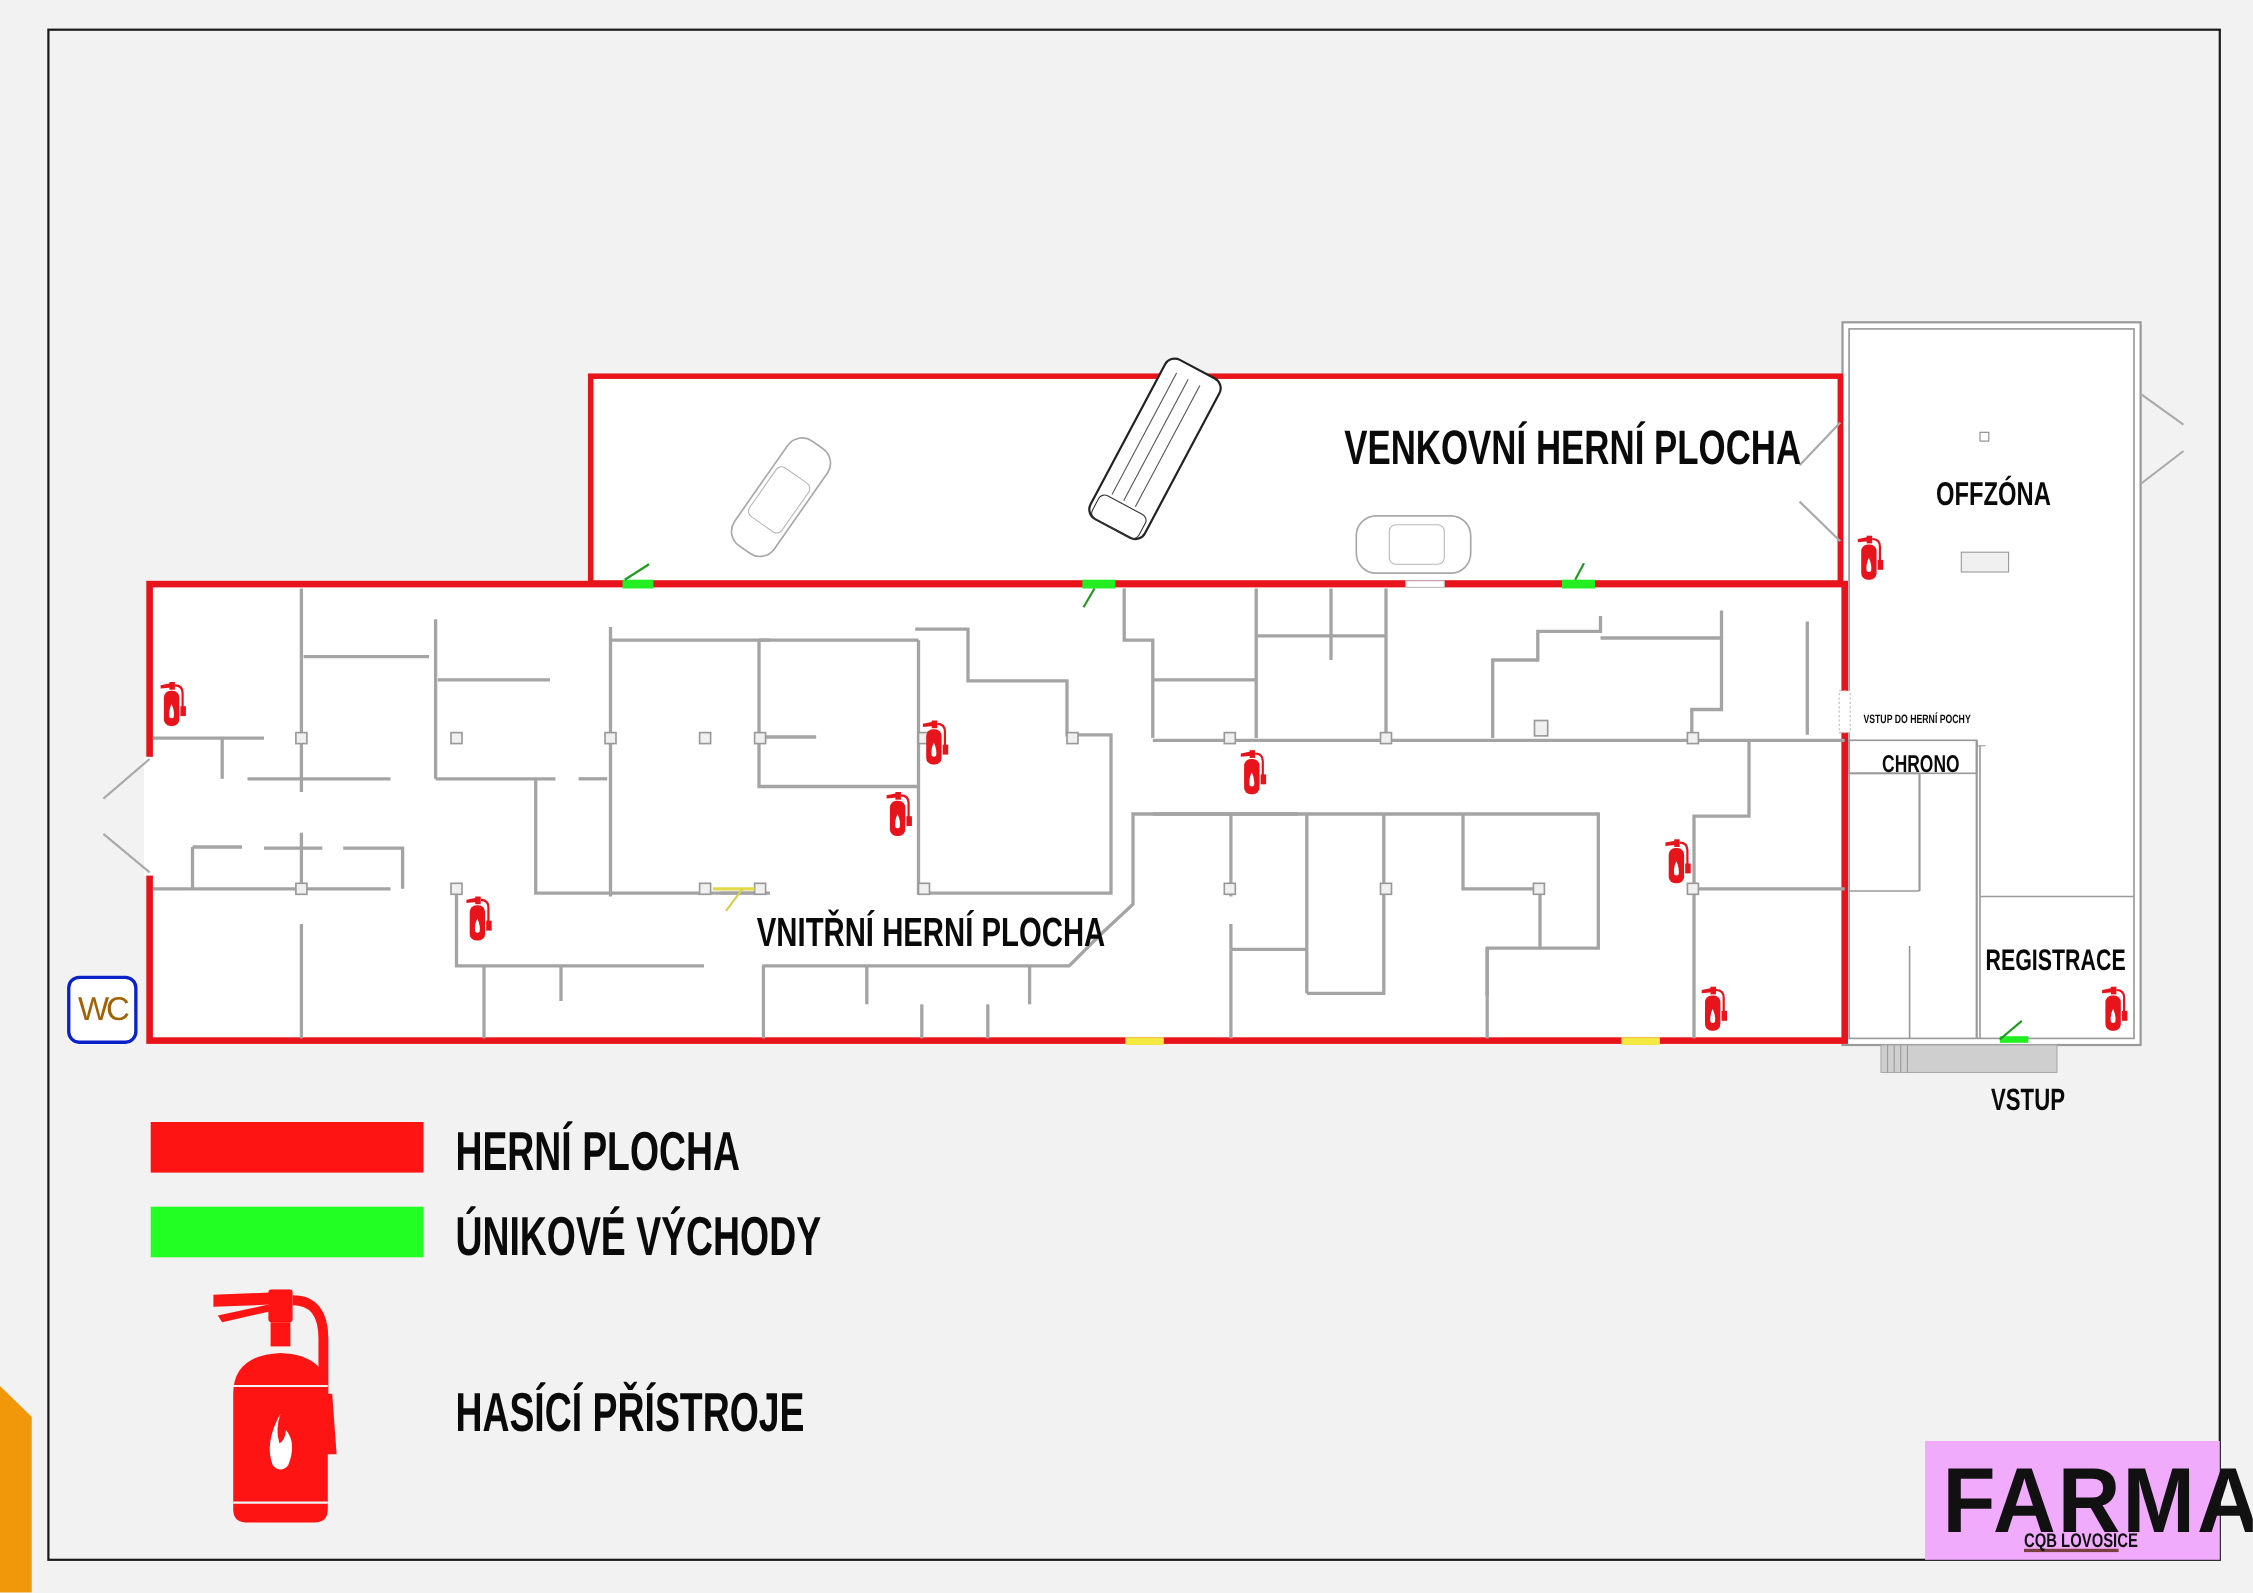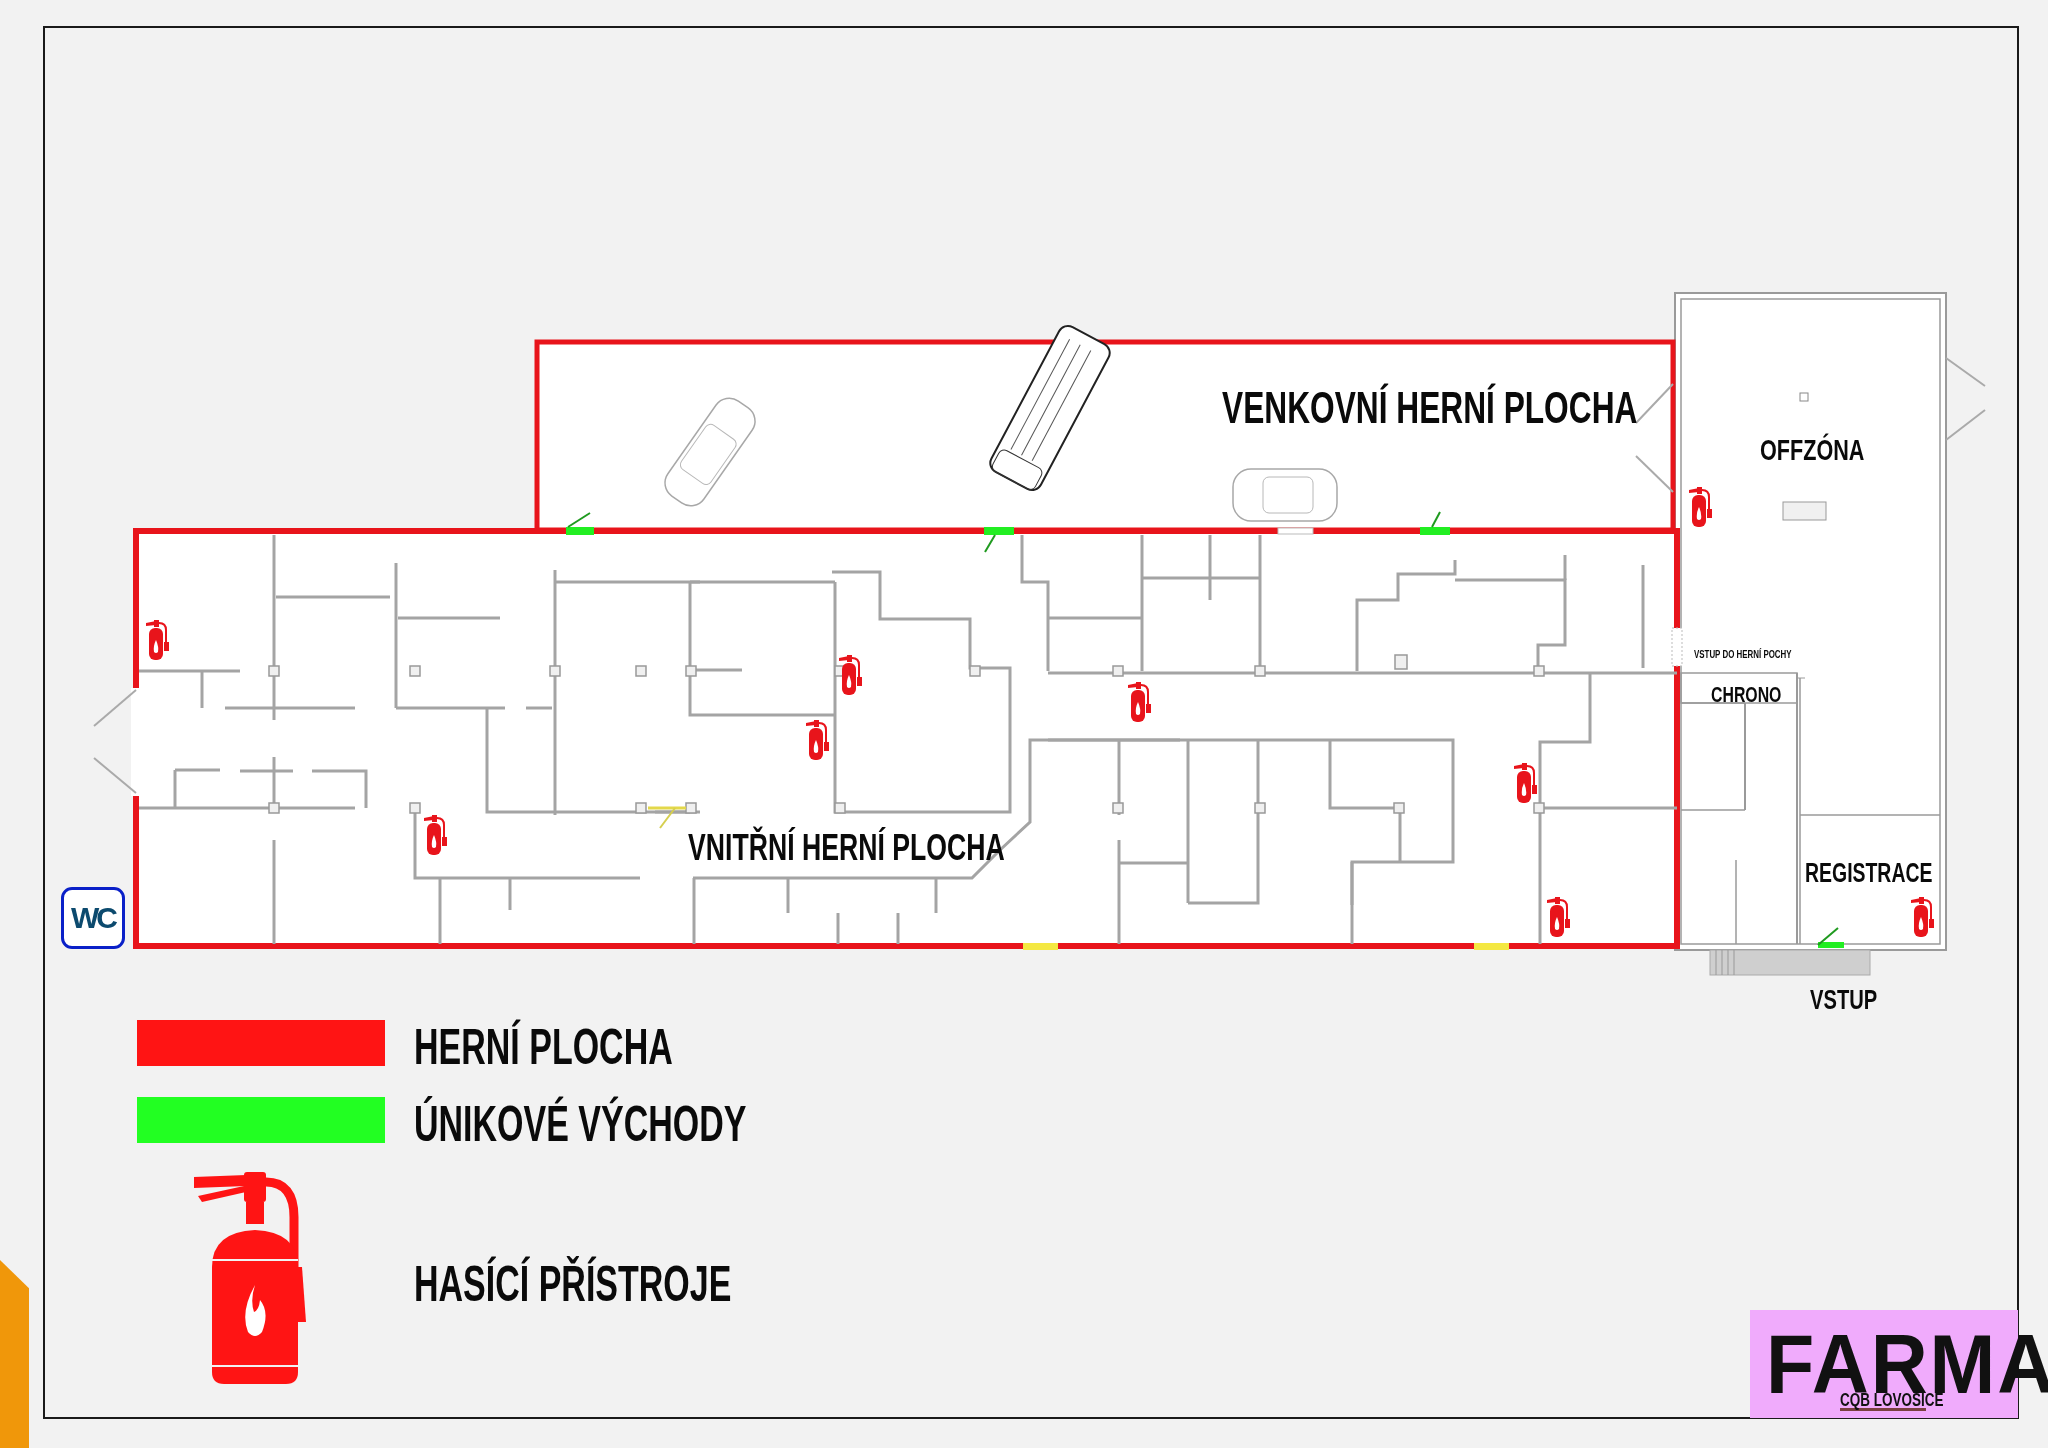--- a/index.html
+++ b/index.html
@@ -9,21 +9,21 @@
            border:2px solid #1a1a1a; box-sizing:border-box; }
   svg.plan { position:absolute; left:0; top:0; }
   .lbl { position:absolute; font-family:"Liberation Sans", sans-serif; font-weight:bold;
          color:#0a0a0a; white-space:nowrap; transform:scaleX(0.72); transform-origin:left top;
          letter-spacing:0px; }
   .legend-bar { position:absolute; left:137px; width:248px; height:46px; }
   .legend-text { position:absolute; left:414px; font-family:"Liberation Sans", sans-serif;
                  font-weight:bold; font-size:50px; color:#0a0a0a; white-space:nowrap;
                  transform:scaleX(0.68); transform-origin:left top; }
   .wc { position:absolute; left:61px; top:887px; width:64px; height:62px; border:3px solid #0a20c8;
-        border-radius:11px; box-sizing:border-box; background:#fff; color:#0c4a6e; font-weight:bold;
+        border-radius:11px; box-sizing:border-box; background:#fff; color:#a16207; font-weight:normal;
         font-size:30px; display:flex; align-items:center; justify-content:center;
         font-family:"Liberation Sans", sans-serif; letter-spacing:-3px; }
   .logo { position:absolute; left:1750px; top:1310px; width:268px; height:108px; background:#f0abfc; }
   .logo .name { position:absolute; left:16px; top:6px; font-family:"Liberation Sans", sans-serif;
                 font-weight:bold; font-size:84px; color:#111; letter-spacing:2px;
                 transform:scaleX(0.94); transform-origin:left top; }
   .logo .line { position:absolute; left:90px; top:98px; width:86px; height:3px; background:#7a4040; }
   .logo .sub { position:absolute; left:90px; top:80px; font-weight:bold; font-size:18px; color:#111;
                transform:scaleX(0.75); transform-origin:left top; font-family:"Liberation Sans", sans-serif; }
   .orange { position:absolute; left:0; top:1260px; width:29px; height:188px; background:#f0970a;

